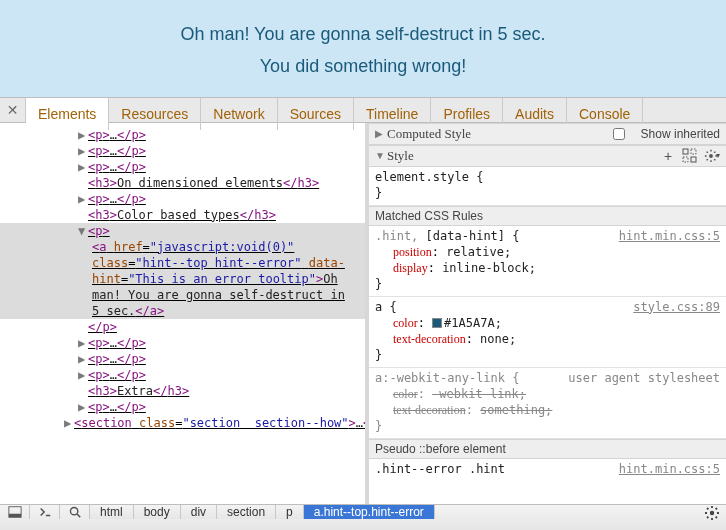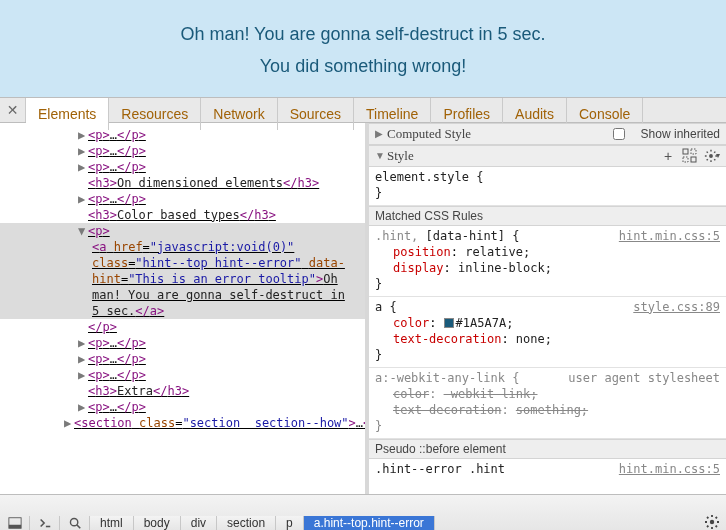--- a/index.html
+++ b/index.html
@@ -152,21 +152,21 @@
   font-family: Menlo, Monaco, Consolas, monospace;
   font-size: 12px;
   line-height: 16px;
   padding: 2px 6px 4px 6px;
   border-bottom: 1px solid #e2e2e2;
   position: relative;
 }
 .selector { color: #222; }
 .selector .dim { color: #888; }
 .css-body .brace { color: #222; }
-.prop { color: #c80000; }
+.prop { color: #c80000; font-family: Liberation Serif, serif; }
 .val { color: #222; }
 .prop-line { padding-left: 18px; }
 .src-link {
   position: absolute;
   right: 6px;
   top: 2px;
   color: #888;
   text-decoration: underline;
   font-family: Menlo, Monaco, Consolas, monospace;
   font-size: 12px;
@@ -193,22 +193,22 @@
   border-top: 1px solid #d4d4d4;
   border-bottom: 1px solid #d4d4d4;
   padding: 2px 6px;
   color: #444;
   font-size: 12px;
 }
 
 
 .bottombar {
   display: flex;
-  align-items: flex-end;
-  height: 36px;
+  align-items: flex-start;
+  height: 26px;
   background: linear-gradient(#f3f3f3, #e6e6e6);
   border-top: 1px solid #bdbdbd;
 }
 .bb-btn {
   width: 30px;
   display: flex; align-items: center; justify-content: center;
   border-right: 1px solid #c7c7c7;
   color: #555;
   cursor: pointer;
 }

